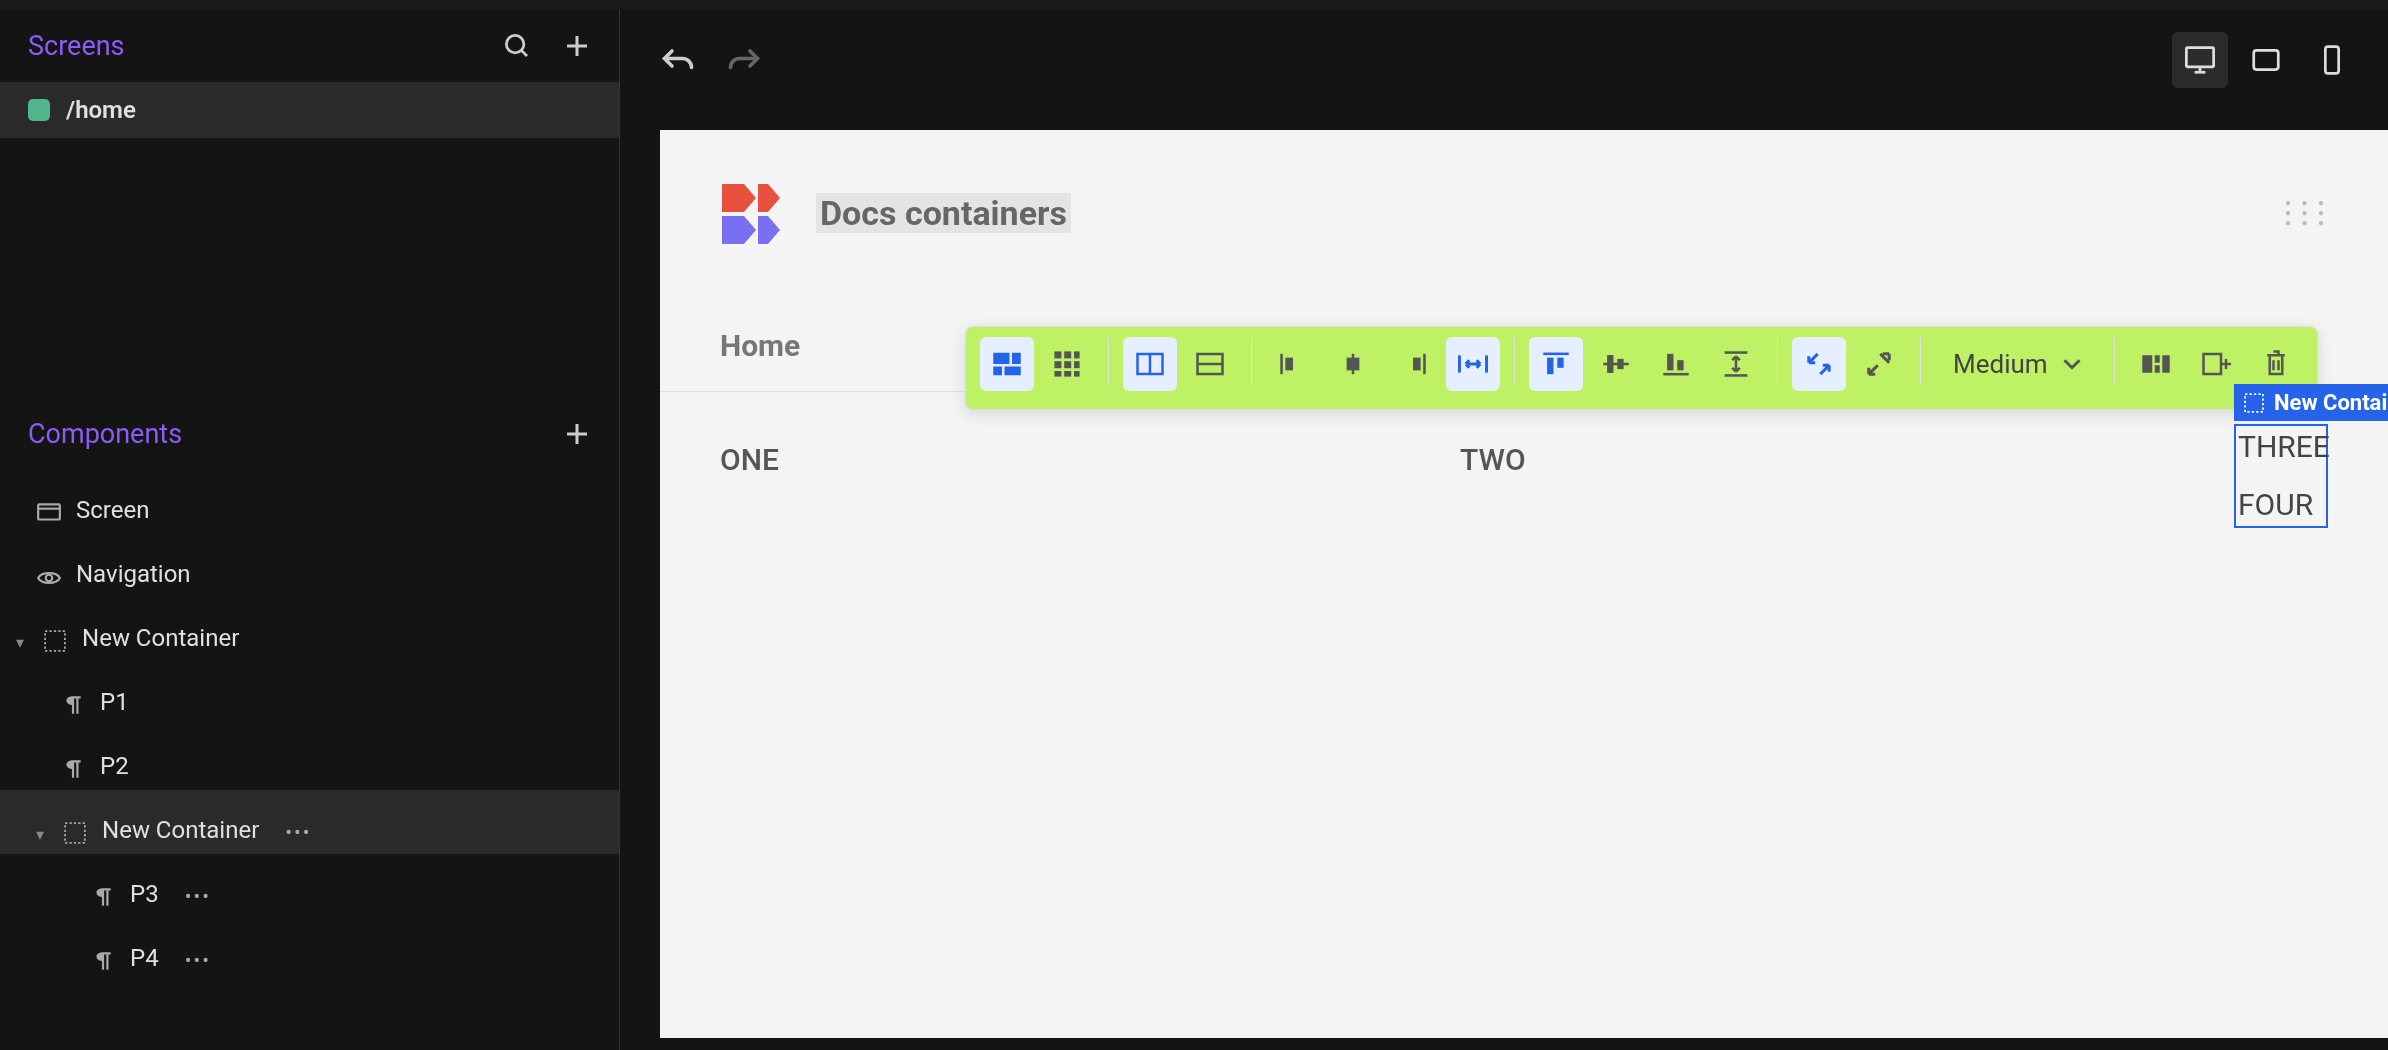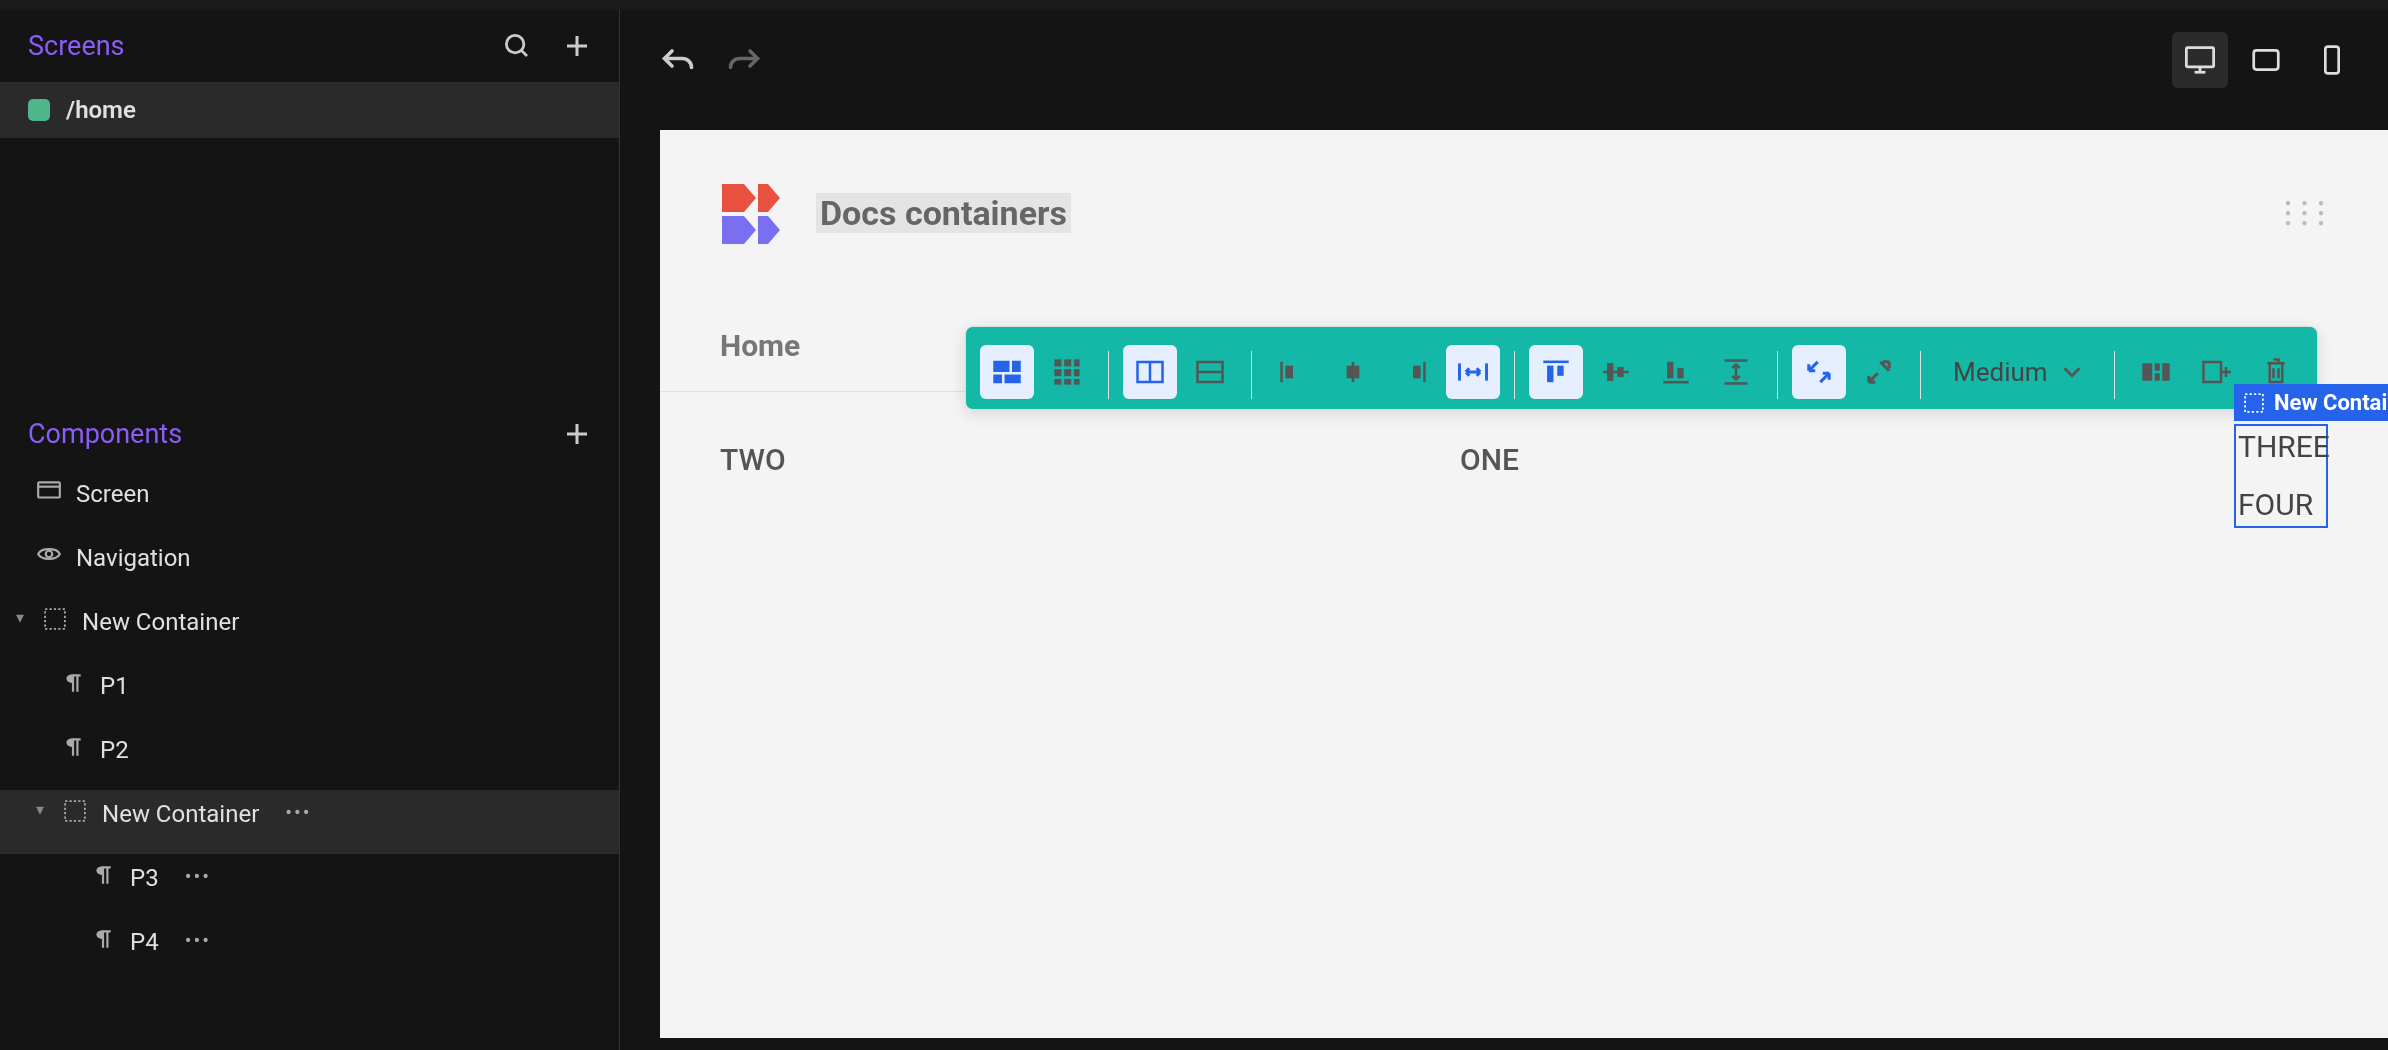--- a/index.html
+++ b/index.html
@@ -32,21 +32,21 @@
   .screen-item {
     display:flex; align-items:center; gap:16px;
     padding: 14px 28px;
     background: #2a2a2a;
     font-size: 24px;
     font-weight:600;
   }
   .screen-dot { width:22px; height:22px; border-radius:5px; background:#4fb58a;}
   .sb-gap { height: 260px; }
   .comp-item {
-    display:flex; align-items:flex-start; gap:14px;
+    display:flex; align-items:flex-end; gap:14px;
     padding: 10px 0 10px 36px;
     font-size: 24px;
     color:#e0e0e0;
     height: 64px;
   }
   .comp-item .ci-icon { width:26px; display:flex; justify-content:center; color:#aaa;}
   .comp-item.selected { background:#2a2a2a; }
   .comp-item .more { margin-left:12px; color:#aaa; font-size:20px; letter-spacing:2px;}
   .indent-1 { padding-left: 60px; }
   .indent-2 { padding-left: 90px; }
@@ -94,25 +94,25 @@
     margin-top: 52px;
     padding: 0 60px;
     border-bottom:1px solid #e0e0e0;
     height: 92px;
   }
   .breadcrumb { font-size:30px; font-weight:700; color:#777; }
   
   .float-toolbar {
     position:absolute;
     top: 196px; left: 305px;
-    background:#14b8a6;
+    background:#bef264;
     border:1px solid #ddd;
     border-radius:8px;
     box-shadow:0 4px 16px rgba(0,0,0,.12);
-    display:flex; align-items:flex-end;
+    display:flex; align-items:flex-start;
     padding: 10px 14px;
     gap: 6px;
     height: 84px;
   }
   .tb-btn {
     width:54px; height:54px; display:flex; align-items:center;justify-content:center;
     border-radius:6px; color:#444;
   }
   .tb-btn.active { background:#e6efff; color:#2563eb; }
   .tb-sep { width:1px; height:48px; background:#e0e0e0; margin:0 8px;}
@@ -466,22 +466,22 @@
           <div class="tb-btn">
             <svg width="26" height="30" viewBox="0 0 20 24" fill="none" stroke="#555" stroke-width="2">
                 <path d="M3 5 H17 M5 5 V20 H15 V5 M8 2 H12 V5"></path>
                 <line x1="8" y1="9" x2="8" y2="17"></line>
                 <line x1="12" y1="9" x2="12" y2="17"></line>
               </svg>
           </div>
         </div>
 
         <div class="content-row">
+          <div class="col col-one">ONE</div>
           <div class="col col-two">TWO</div>
-          <div class="col col-one">ONE</div>
 
           <div class="sel-box">
             <div class="sel-label">
               <svg width="20" height="20" viewBox="0 0 18 18" fill="none" stroke="#fff" stroke-width="1.6" stroke-dasharray="2 2">
                   <rect x="1" y="1" width="16" height="16"></rect>
                 </svg>
               <span>New Contai</span>
             </div>
             <div class="cell">THREE</div>
             <div class="cell">FOUR</div>

